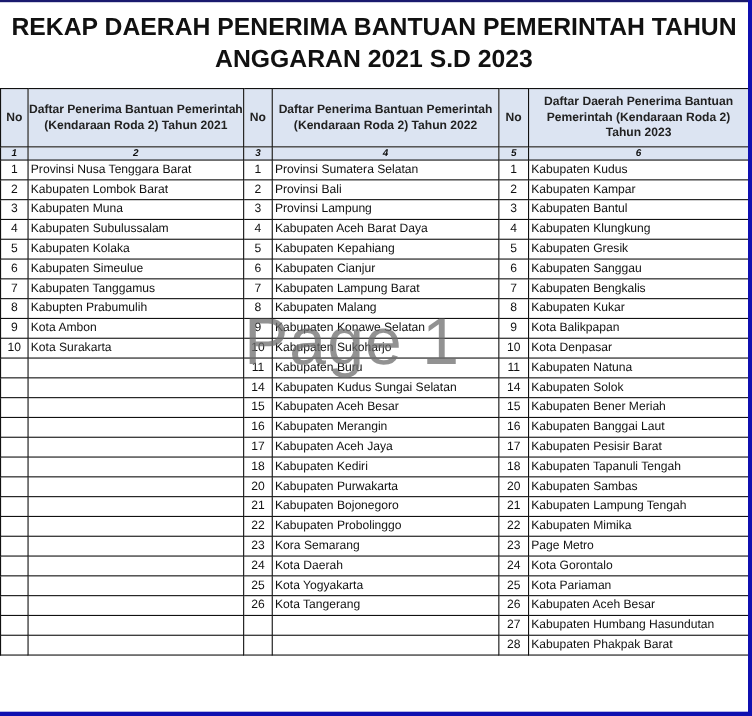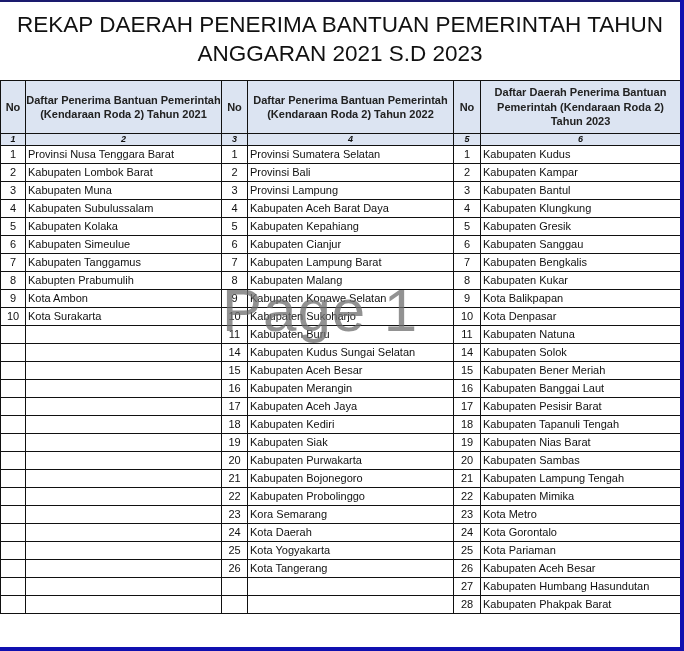--- a/index.html
+++ b/index.html
@@ -1,20 +1,20 @@
 <!DOCTYPE html>
 <html><head>
 <meta charset="utf-8">
 <style>
   html, body { margin: 0; padding: 0; background: #ffffff; }
   body { width: 684px; height: 651px; overflow: hidden; position: relative; font-family: "Liberation Sans", sans-serif; }
   .frame-top { position: absolute; left: 0; top: 0; width: 684px; height: 2px; background: #1a1a6e; }
   .frame-right { position: absolute; left: 680px; top: 0; width: 4px; height: 651px; background: #1010b0; }
   .frame-bottom { position: absolute; left: 0; top: 647px; width: 684px; height: 4px; background: #1010b0; }
-  .title { position: absolute; left: 0; top: 10px; width: 680px; text-align: center; font-weight: normal; font-size: 22.5px; line-height: 29px; color: #111; letter-spacing: 0px; }
+  .title { position: absolute; left: 0; top: 10px; width: 680px; text-align: center; font-weight: bold; font-size: 22.5px; line-height: 29px; color: #111; letter-spacing: 0px; }
   table.grid { position: absolute; left: 0; top: 80px; border-collapse: collapse; table-layout: fixed; width: 680px; }
   table.grid td, table.grid th { border: 1px solid #111; padding: 0; overflow: hidden; white-space: nowrap; }
   table.grid tr.hdr th { background: #dce4f2; height: 52px; font-size: 11px; font-weight: bold; color: #222; text-align: center; line-height: 14.5px; white-space: normal; }
   table.grid tr.idx td { background: #dce4f2; height: 11px; font-size: 9px; font-style: italic; font-weight: bold; text-align: center; line-height: 11px; color: #111; }
   table.grid tr.row td { height: 17px; font-size: 11px; line-height: 17px; color: #111; }
   table.grid td.no { text-align: center; }
   table.grid td.name { padding-left: 2px; }
   .watermark { position: absolute; left: 222px; top: 276px; font-size: 60px; line-height: 70px; color: rgba(110,110,110,0.75); letter-spacing: 1px; pointer-events: none; }
 </style>
 </head>
@@ -179,28 +179,20 @@
         <td class="no"></td>
         <td class="name"></td>
         <td class="no">18</td>
         <td class="name">Kabupaten Kediri</td>
         <td class="no">18</td>
         <td class="name">Kabupaten Tapanuli Tengah</td>
       </tr>
       <tr class="row">
         <td class="no"></td>
         <td class="name"></td>
-        <td class="no">19</td>
-        <td class="name">Kabupaten Siak</td>
-        <td class="no">19</td>
-        <td class="name">Kabupaten Nias Barat</td>
-      </tr>
-      <tr class="row">
-        <td class="no"></td>
-        <td class="name"></td>
         <td class="no">20</td>
         <td class="name">Kabupaten Purwakarta</td>
         <td class="no">20</td>
         <td class="name">Kabupaten Sambas</td>
       </tr>
       <tr class="row">
         <td class="no"></td>
         <td class="name"></td>
         <td class="no">21</td>
         <td class="name">Kabupaten Bojonegoro</td>
@@ -214,21 +206,21 @@
         <td class="name">Kabupaten Probolinggo</td>
         <td class="no">22</td>
         <td class="name">Kabupaten Mimika</td>
       </tr>
       <tr class="row">
         <td class="no"></td>
         <td class="name"></td>
         <td class="no">23</td>
         <td class="name">Kora Semarang</td>
         <td class="no">23</td>
-        <td class="name">Kota Metro</td>
+        <td class="name">Page Metro</td>
       </tr>
       <tr class="row">
         <td class="no"></td>
         <td class="name"></td>
         <td class="no">24</td>
         <td class="name">Kota Daerah</td>
         <td class="no">24</td>
         <td class="name">Kota Gorontalo</td>
       </tr>
       <tr class="row">

